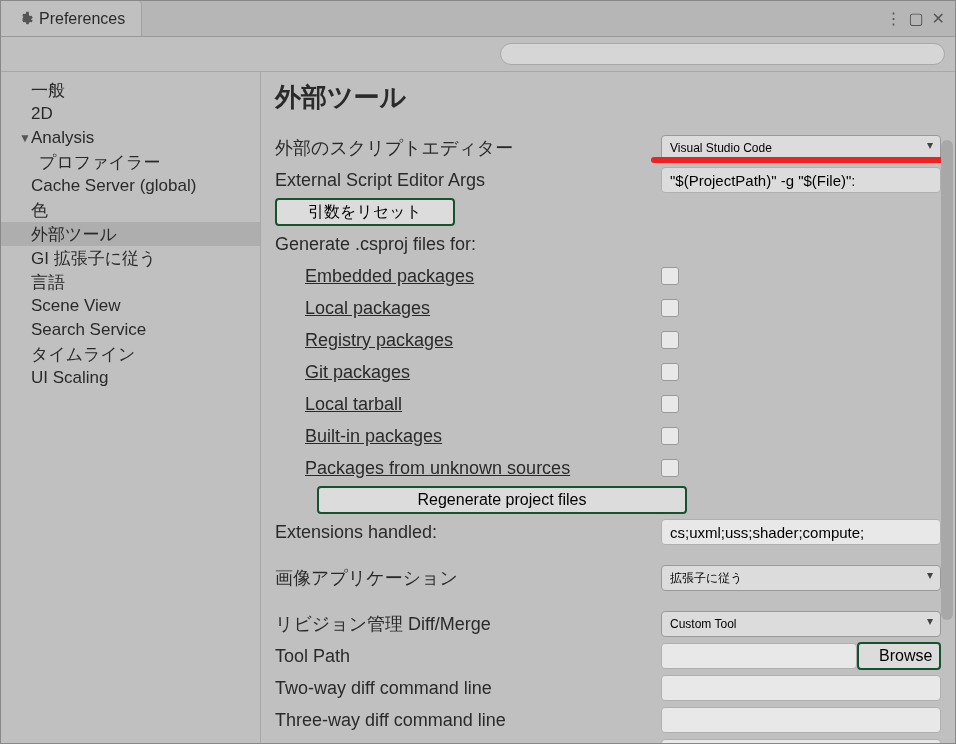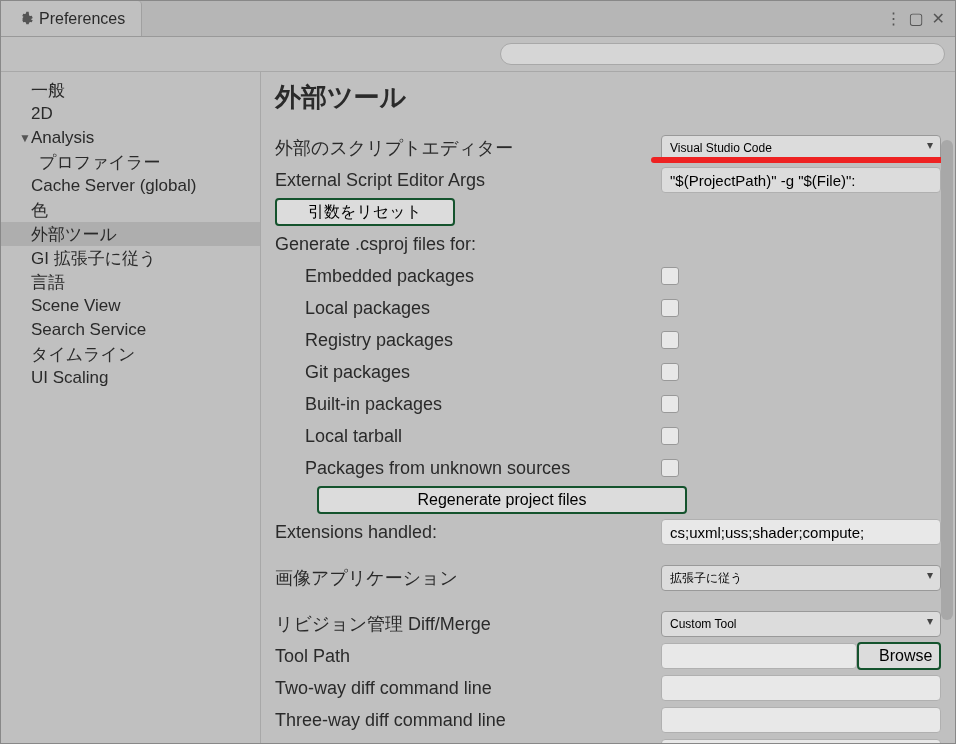--- a/index.html
+++ b/index.html
@@ -18,21 +18,21 @@
 .body { display: flex; flex: 1; overflow: hidden; }
 .sidebar { width: 260px; background: #c0c0c0; border-right: 1px solid #a8a8a8; padding-top: 6px; overflow-y: auto; }
 .side-item { display: flex; align-items: center; height: 24px; padding-left: 18px; cursor: pointer; font-size: 17px; text-align: center; }
 .side-item.child { padding-left: 38px; }
 .side-item .chev { width: 10px; display: inline-block; margin-right: 2px; font-size: 12px; color: #555; }
 .side-item.selected { background: #aeaeae; }
 .main { flex: 1; background: #c0c0c0; padding: 8px 14px 8px 14px; overflow-y: auto; position: relative; }
 .main h1 { font-size: 26px; font-weight: bold; margin-bottom: 18px; }
 .row { display: flex; align-items: center; min-height: 30px; margin-bottom: 2px; }
 .row .label { flex: 1; font-size: 18px; }
-.row .label.indent1 { padding-left: 30px; }
+.row .label.indent1 { padding-left: 30px; text-decoration: underline; }
 .row .control { width: 280px; display: flex; align-items: center; }
 select.dd { width: 100%; height: 26px; background: #dcdcdc; border: 1px solid #999; border-radius: 4px; padding: 0 8px; font-size: 12px; appearance: none; -webkit-appearance: none; position: relative; }
 .dd-wrap { position: relative; width: 100%; }
 .dd-wrap::after { content: "▾"; position: absolute; right: 8px; top: 3px; font-size: 12px; color: #444; pointer-events: none; }
 input.txt { width: 100%; height: 26px; background: #e8e8e8; border: 1px solid #b0b0b0; border-radius: 4px; padding: 0 8px; font-size: 15px; }
 input.txt:read-only { background: #dcdcdc; }
 .chk { width: 18px; height: 18px; background: #e8e8e8; border: 1px solid #999; border-radius: 3px; }
 button.btn { height: 28px; background: #dcdcdc; border: 2px solid #14532d; border-radius: 4px; padding: 0 20px; font-size: 16px; cursor: pointer; }
 button.btn.wide { width: 370px; margin-left: 42px; }
 button.btn.small { width: 84px; }
@@ -167,27 +167,27 @@
             <div class="chk"></div>
           </div>
         </div>
       <div class="row">
           <div class="label indent1">Git packages</div>
           <div class="control">
             <div class="chk"></div>
           </div>
         </div>
       <div class="row">
+          <div class="label indent1">Local tarball</div>
+          <div class="control">
+            <div class="chk"></div>
+          </div>
+        </div>
+      <div class="row">
           <div class="label indent1">Built-in packages</div>
-          <div class="control">
-            <div class="chk"></div>
-          </div>
-        </div>
-      <div class="row">
-          <div class="label indent1">Local tarball</div>
           <div class="control">
             <div class="chk"></div>
           </div>
         </div>
       <div class="row">
           <div class="label indent1">Packages from unknown sources</div>
           <div class="control">
             <div class="chk"></div>
           </div>
         </div>

